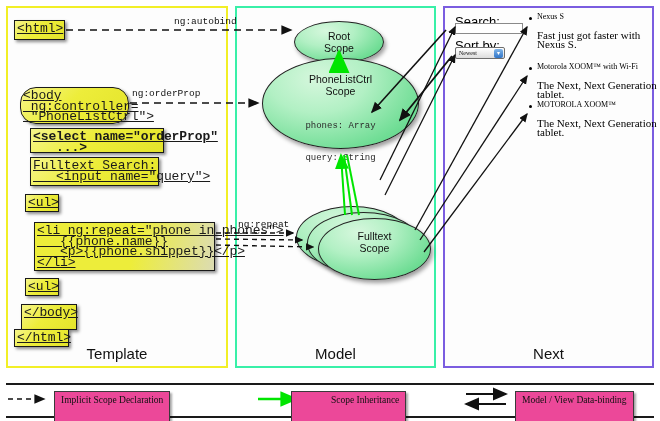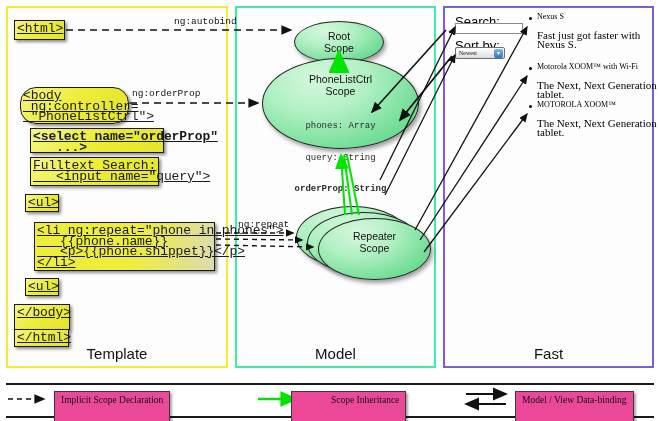--- a/index.html
+++ b/index.html
@@ -193,21 +193,21 @@
 
 <div id="diagram">
 
   <div class="column col-template">
     <div class="col-label">Template</div>
   </div>
   <div class="column col-model">
     <div class="col-label">Model</div>
   </div>
   <div class="column col-view">
-    <div class="col-label">Fast</div>
+    <div class="col-label">Next</div>
   </div>
 
   <div class="code-box" style="left:14px;  top:20px;  width:51px;  height:20px;">&lt;html&gt;</div>
 
   <div class="code-box" style="left:20px;  top:87px;  width:109px; height:37px;border-radius:16px;">&lt;body
  ng:controller=
  "PhoneListCtrl"&gt;</div>
 
   <div class="code-box bold" style="left:30px; top:128px; width:134px; height:25px;">&lt;select name="orderProp"
    ...&gt;</div>
@@ -217,43 +217,42 @@
 
   <div class="code-box" style="left:25px;  top:194px; width:34px;  height:18px;">&lt;ul&gt;</div>
 
   <div class="code-box gradient-fade" style="left:34px; top:222px; width:181px; height:49px;">&lt;li ng:repeat="phone in phones"&gt;
    {{phone.name}}
    &lt;p&gt;{{phone.snippet}}&lt;/p&gt;
 &lt;/li&gt;</div>
 
   <div class="code-box" style="left:25px;  top:278px; width:34px;  height:18px;">&lt;ul&gt;</div>
 
-  <div class="code-box" style="left:14px;  top:304px; width:56px;  height:26px;">&lt;/body&gt;</div>
+  <div class="code-box" style="left:21px;  top:304px; width:56px;  height:26px;">&lt;/body&gt;</div>
 
   <div class="code-box" style="left:14px;  top:329px; width:55px;  height:18px;">&lt;/html&gt;</div>
 
   <div class="ellipse" style="left:294px; top:8px; width:90px; height:42px; padding-top:8px;margin-top:13px;">
     <div class="title">Root</div>
     <div class="title">Scope</div>
   </div>
 
   <div class="ellipse" style="left:262px; top:58px; width:157px; height:91px; padding-top:14px;">
     <div class="title">PhoneListCtrl</div>
     <div class="title">Scope</div>
     <div class="props">
       <div>phones: Array</div>
       <div>query: String</div>
-      <div style="font-weight:bold;">orderProp: String</div>
     </div>
   </div>
 
   <div class="ellipse-plain" style="left:296px; top:206px; width:113px; height:62px;"></div>
   <div class="ellipse-plain" style="left:307px; top:212px; width:113px; height:62px;"></div>
   <div class="ellipse" style="left:318px; top:218px; width:113px; height:62px; padding-top:11px;">
-    <div class="title">Repeater</div>
+    <div class="title">Fulltext</div>
     <div class="title">Scope</div>
   </div>
 
   <div class="view-label" style="left:455px; top:14px;">Search:</div>
   <div class="view-input" style="left:455px; top:23px; width:68px;" title=""></div>
 
   <div class="view-label" style="left:455px; top:38px;">Sort by:</div>
   <div class="view-select" style="left:455px; top:47px; width:50px;">
     <span>Newest</span>
     <span class="arrow-btn">▾</span>

